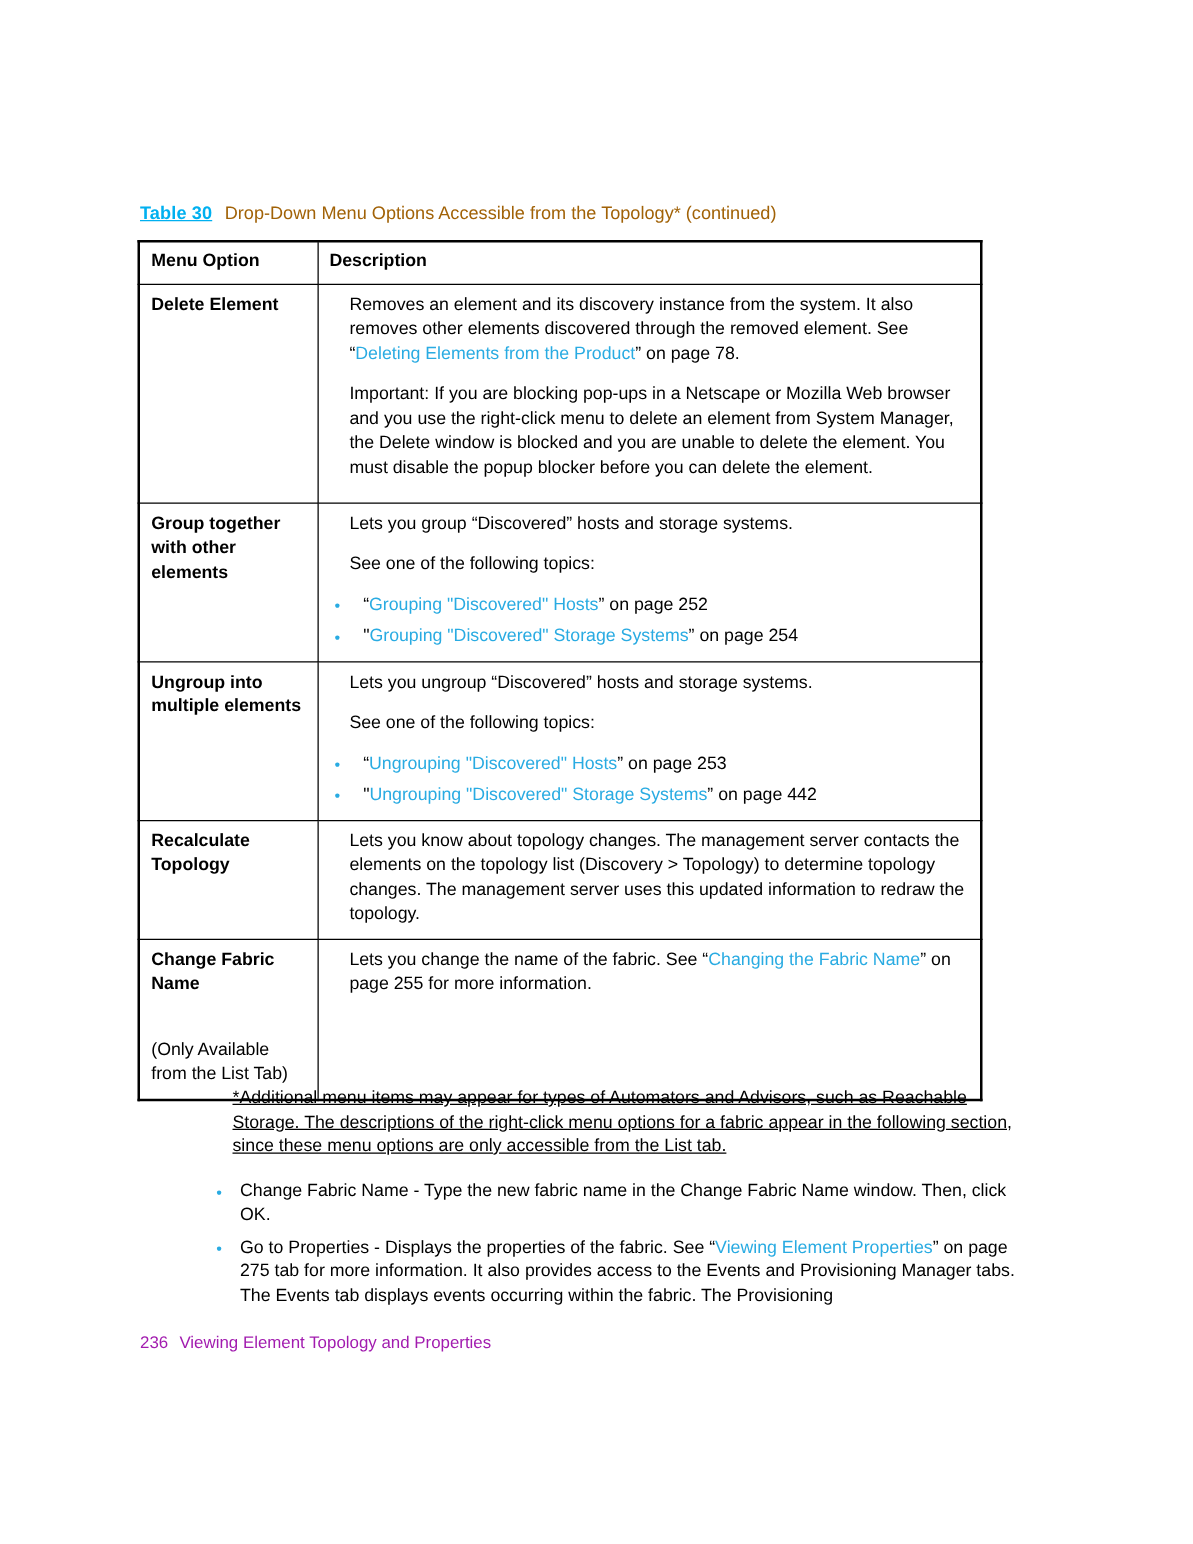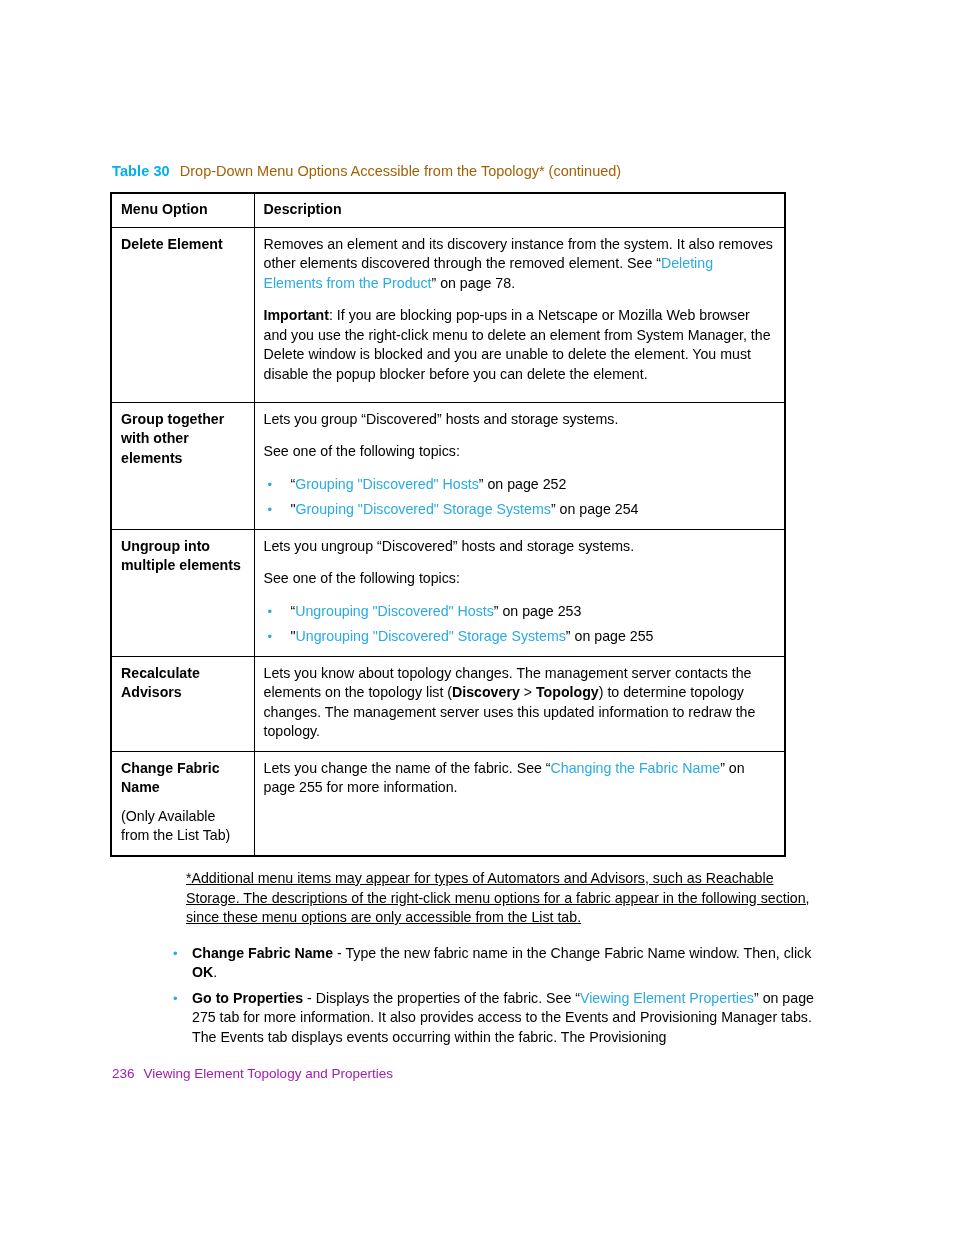--- a/index.html
+++ b/index.html
@@ -31,20 +31,21 @@
     top: 162px;
     width: 700px;
     font-size: 14.5px;
     line-height: 18px;
     white-space: nowrap;
   }
   .caption-label {
     color: #00b0f0;
     font-weight: bold;
     letter-spacing: 0.1px;
+    text-decoration: underline;
   }
   .caption-text {
     color: #a16207;
     margin-left: 10px;
   }
 
   
   .doc-table {
     position: absolute;
     left: 110px;
@@ -69,33 +70,33 @@
     font-weight: bold;
     font-size: 14.2px;
     padding-top: 6px;
     padding-bottom: 7px;
   }
   .opt-cell {
     font-weight: bold;
   }
   .opt-note {
     font-weight: normal;
-    margin-top: 9px;
+    margin-top: 33px;
     display: block;
   }
   .desc-cell p {
-    margin: 0 0 0 0;
+    margin: 0 0 0 16px;
   }
   .desc-cell p + p {
     margin-top: 13px;
   }
   .link {
     color: #29abe2;
   }
-  .bold { font-weight: bold; }
+  .bold { font-weight: normal; }
 
   ul.inner-list {
     list-style: none;
     margin: 12px 0 0 0;
     padding: 0;
   }
   ul.inner-list li {
     position: relative;
     padding-left: 27px;
     margin-bottom: 4px;
@@ -199,26 +200,26 @@
             </ul>
           </td>
         </tr>
         <tr class="row-tall-c">
           <td class="opt-cell"><span>Ungroup into multiple elements</span></td>
           <td class="desc-cell">
             <p><span>Lets you ungroup “Discovered” hosts and storage systems.</span></p>
             <p><span>See one of the following topics:</span></p>
             <ul class="inner-list">
               <li><span class="bullet">•</span><span>“</span><span class="link">Ungrouping "Discovered" Hosts</span><span>” on page 253</span></li>
-              <li><span class="bullet">•</span><span>"</span><span class="link">Ungrouping "Discovered" Storage Systems</span><span>” on page 255</span></li>
+              <li><span class="bullet">•</span><span>"</span><span class="link">Ungrouping "Discovered" Storage Systems</span><span>” on page 442</span></li>
             </ul>
           </td>
         </tr>
         <tr class="row-tall-d">
-          <td class="opt-cell"><span>Recalculate Advisors</span></td>
+          <td class="opt-cell"><span>Recalculate Topology</span></td>
           <td class="desc-cell">
             <p><span>Lets you know about topology changes. The management server contacts the elements on the topology list (</span><span class="bold">Discovery</span><span> &gt; </span><span class="bold">Topology</span><span>) to determine topology changes. The management server uses this updated information to redraw the topology.</span></p>
           </td>
         </tr>
         <tr class="row-tall-d">
           <td class="opt-cell"><span>Change Fabric Name</span><span class="opt-note">(Only Available from the List Tab)</span></td>
           <td class="desc-cell">
             <p><span>Lets you change the name of the fabric. See “</span><span class="link">Changing the Fabric Name</span><span>” on page 255 for more information.</span></p>
           </td>
         </tr>

